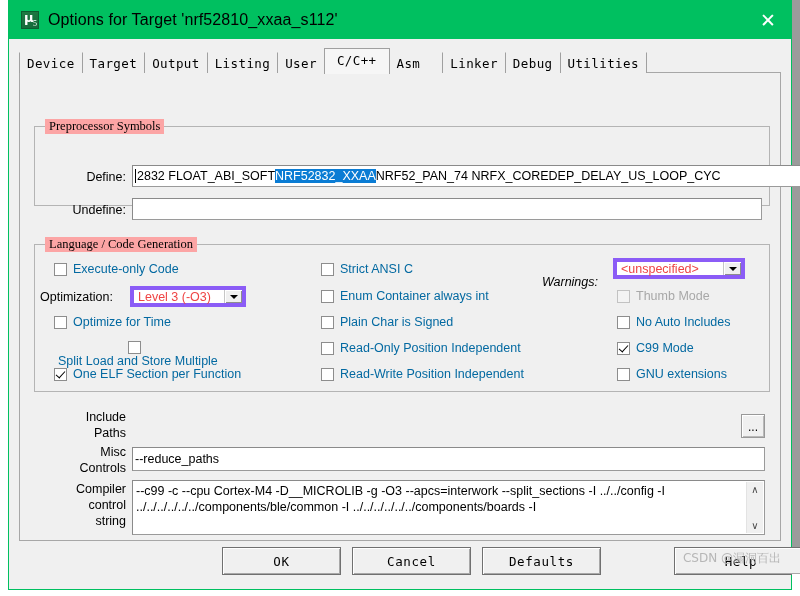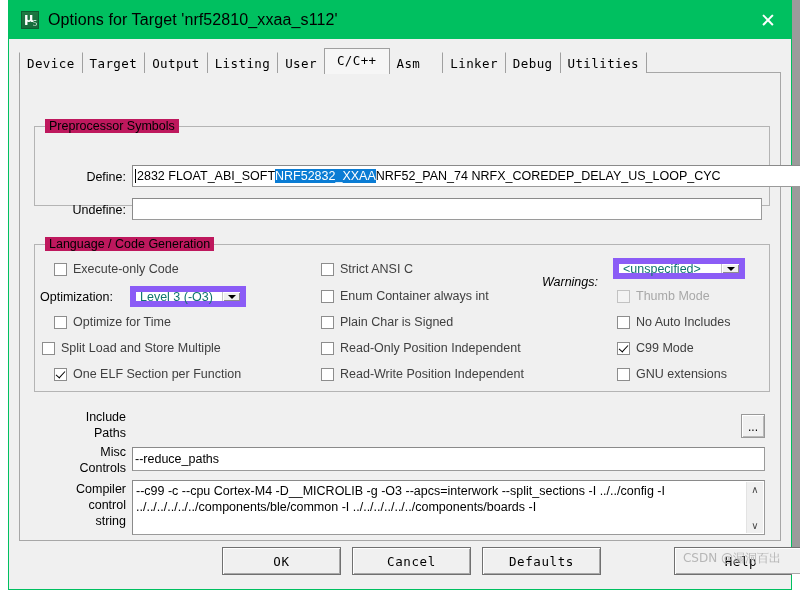--- a/index.html
+++ b/index.html
@@ -160,25 +160,25 @@
   
   .group {
     position: absolute;
     border: 1px solid #b4b4b4;
     box-sizing: border-box;
   }
   .group-title {
     position: absolute;
     top: -8px;
     left: 10px;
-    background: #be185d;
+    background: #fca5a5;
     padding: 0 4px;
     font-size: 12.5px;
     color: #000;
-    font-family: Liberation Sans, sans-serif;
+    font-family: Liberation Serif, serif;
     white-space: nowrap;
   }
 
   .lbl {
     position: absolute;
     font-size: 12.5px;
     color: #000;
     font-family: "Liberation Sans", sans-serif;
     white-space: nowrap;
   }
@@ -219,21 +219,21 @@
     display: block;
     padding: 2px 2px 0 3px;
     white-space: normal;
     line-height: 16px;
   }
 
   
   .cb {
     position: absolute;
     font-size: 12.5px;
-    color: #404040;
+    color: #0369a1;
     font-family: "Liberation Sans", sans-serif;
     white-space: nowrap;
     display: flex;
     align-items: center;
     cursor: default;
   }
   .cb .box {
     width: 13px;
     height: 13px;
     border: 1px solid #8d8d8d;
@@ -254,27 +254,27 @@
     border-width: 0 1.6px 1.6px 0;
     transform: rotate(42deg);
   }
   .cb.disabled { color: #a8a8a8; }
   .cb.disabled .box { border-color: #c2c2c2; background: #f3f3f3; }
 
   
   .combo {
     position: absolute;
     background: #ffffff;
-    border: 6px solid #8b5cf6;
-    box-sizing: border-box;
-    display: flex;
-    align-items: center;
-    font-size: 12.5px;
-    font-family: "Liberation Sans", sans-serif;
-    color: #0f766e;
+    border: 4px solid #8b5cf6;
+    box-sizing: border-box;
+    display: flex;
+    align-items: center;
+    font-size: 12.5px;
+    font-family: "Liberation Sans", sans-serif;
+    color: #ef4444;
     cursor: default;
   }
   .combo .cval {
     padding-left: 4px;
     flex: 1 1 auto;
     white-space: nowrap;
     overflow: hidden;
   }
   .combo .arrow {
     width: 18px;
@@ -468,21 +468,21 @@
         <div class="combo" style="left:110px; top:213px; width:116px; height:21px;">
           <span class="cval">Level 3 (-O3)</span>
           <span class="arrow"></span>
         </div>
 
         <div class="cb" style="left:34px; top:242px;">
           <span class="box"></span>
           <span>Optimize for Time</span>
         </div>
 
-        <div class="cb" style="left:22px; top:268px;">
+        <div class="cb" style="left:38px; top:268px;flex-direction:column;">
           <span class="box"></span>
           <span>Split Load and Store Multiple</span>
         </div>
 
         <div class="cb checked" style="left:34px; top:294px;">
           <span class="box"></span>
           <span>One ELF Section per Function</span>
         </div>
 
         <div class="cb" style="left:301px; top:189px;">

